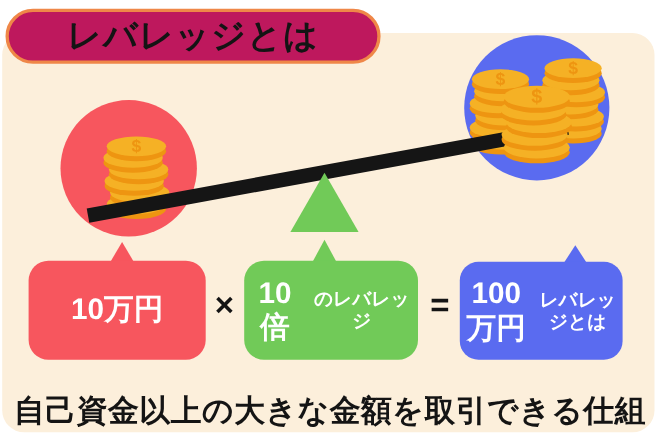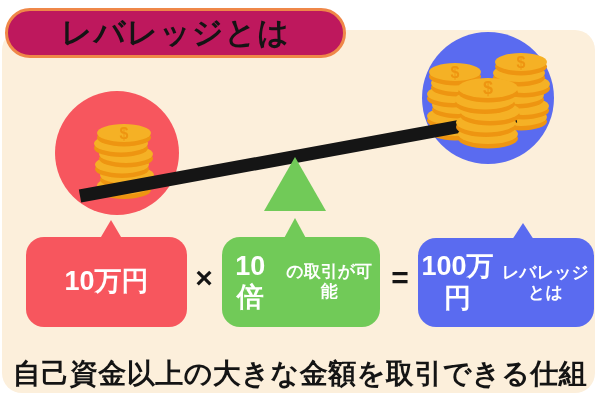--- a/index.html
+++ b/index.html
@@ -28,21 +28,21 @@
   .scene{position:absolute;left:0;top:0;width:600px;height:400px;z-index:1;}
   .bubble{
     position:absolute;top:237px;height:90px;border-radius:18px;
     display:flex;flex-direction:row;align-items:center;justify-content:center;
     color:#ffffff;text-align:center;z-index:2;line-height:1.15;
   }
   .bubble .value{font-size:27px;font-weight:bold;}
   .bubble .label{font-size:17px;font-weight:bold;}
   .bubble-red{left:26px;width:161px;background:var(--red);}
   .bubble-green{left:222px;width:158px;background:var(--green);}
-  .bubble-blue{left:418px;width:176px;background:var(--blue);top:238px;height:89px;}
+  .bubble-blue{left:418px;width:148px;background:var(--blue);top:238px;height:89px;border-radius:17px;}
   .op{
     position:absolute;top:258px;width:36px;height:40px;z-index:2;
     display:flex;align-items:center;justify-content:center;
     font-size:30px;font-weight:bold;color:var(--ink);
   }
   .op-times{left:186px;}
   .op-equals{left:382px;}
   .caption{
     position:absolute;left:0;top:355px;width:600px;z-index:2;
     text-align:center;font-size:28px;font-weight:bold;color:var(--ink);
@@ -127,21 +127,21 @@
 </svg>
 
 <div class="bubble bubble-red">
   <div class="value">10万円</div>
 </div>
 
 <div class="op op-times">×</div>
 
 <div class="bubble bubble-green">
   <div class="value">10倍</div>
-  <div class="label">の取引が可能</div>
+  <div class="label">のレバレッジ</div>
 </div>
 
 <div class="op op-equals">=</div>
 
 <div class="bubble bubble-blue">
   <div class="value">100万円</div>
   <div class="label">レバレッジとは</div>
 </div>
 
 <div class="caption">自己資金以上の大きな金額を取引できる仕組み</div>

